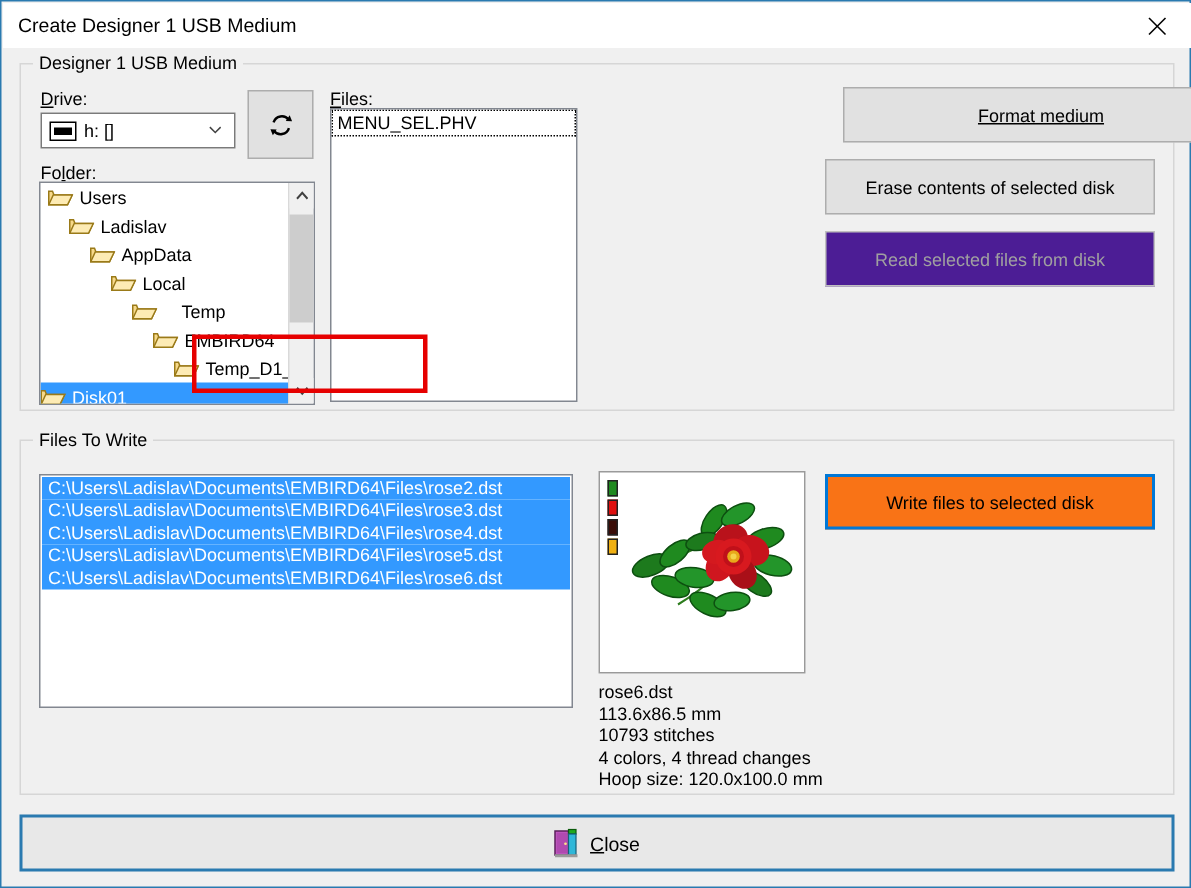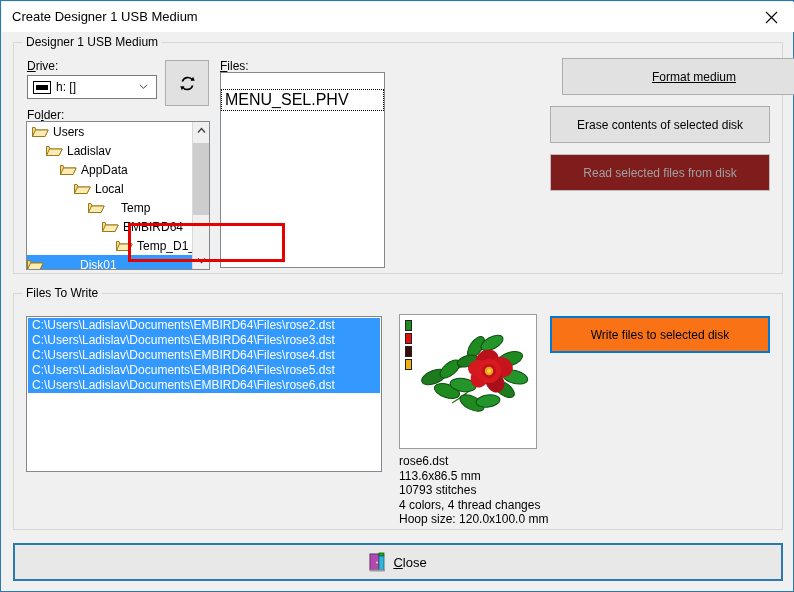--- a/index.html
+++ b/index.html
@@ -95,23 +95,23 @@
 
   
   .listbox{
     position:absolute;
     box-sizing:border-box;
     background:#fff;
     border:1px solid #828790;
     overflow:hidden;
   }
   .filesbox .fitem{
-    font-size:16px;color:#000;
+    font-size:12px;color:#000;
     padding:1px 2px 1px 3px;
-    margin:17px 1px 0 1px;
+    margin:1px 1px 0 1px;
     white-space:nowrap;
     outline:1px dotted #000;
   }
 
   
   .treebox{overflow:hidden;}
   .tree-inner{position:absolute;left:0;top:0;right:17px;bottom:0;overflow:hidden;}
   .tnode{
     position:relative;height:19px;
     display:flex;align-items:center;
@@ -155,21 +155,21 @@
   .pbtn{
     position:absolute;
     box-sizing:border-box;
     background:#e1e1e1;
     border:1px solid #adadad;
     font-size:12px;color:#000;
     display:flex;align-items:center;justify-content:center;
     cursor:default;
     text-align:center;
   }
-  .pbtn.disabled{color:#a0a0a0;background:#7f1d1d;border-color:#bfbfbf;}
+  .pbtn.disabled{color:#a0a0a0;background:#4c1d95;border-color:#bfbfbf;}
   .pbtn.focused{background:#f97316;border:2px solid #0078d7;}
 
   
   .ftw-list{position:absolute;left:1px;top:1px;right:1px;bottom:1px;overflow:hidden;}
   .ftw-row{
     font-size:12px;
     height:15px;line-height:15px;
     padding-left:4px;
     white-space:nowrap;
     color:#000;
@@ -311,21 +311,21 @@
         </div>
         <div class="tnode" style="padding-left: 89px;">
           <span class="folder-ico">
             <svg width="17" height="13" viewBox="0 0 17 13">
               <path d="M0.5 2.5 L0.5 11.5 L13 11.5 L16 5 L4 5 L3 2.5 Z" fill="#f7d98a" stroke="#9a7a18" stroke-width="1"></path>
               <path d="M0.5 11.5 L3.5 5 L16.2 5 L13 11.5 Z" fill="#fdebb4" stroke="#9a7a18" stroke-width="1"></path>
             </svg>
           </span>
           <span class="tlabel">Temp_D1_USB</span>
         </div>
-        <div class="tnode sel" style=" gap: 32px;">
+        <div class="tnode sel" style="">
           <span class="folder-ico">
             <svg width="17" height="13" viewBox="0 0 17 13">
               <path d="M0.5 2.5 L0.5 11.5 L13 11.5 L16 5 L4 5 L3 2.5 Z" fill="#f7d98a" stroke="#9a7a18" stroke-width="1"></path>
               <path d="M0.5 11.5 L3.5 5 L16.2 5 L13 11.5 Z" fill="#fdebb4" stroke="#9a7a18" stroke-width="1"></path>
             </svg>
           </span>
           <span class="tlabel">Disk01</span>
         </div>
       </div>
     <div class="vscroll">

